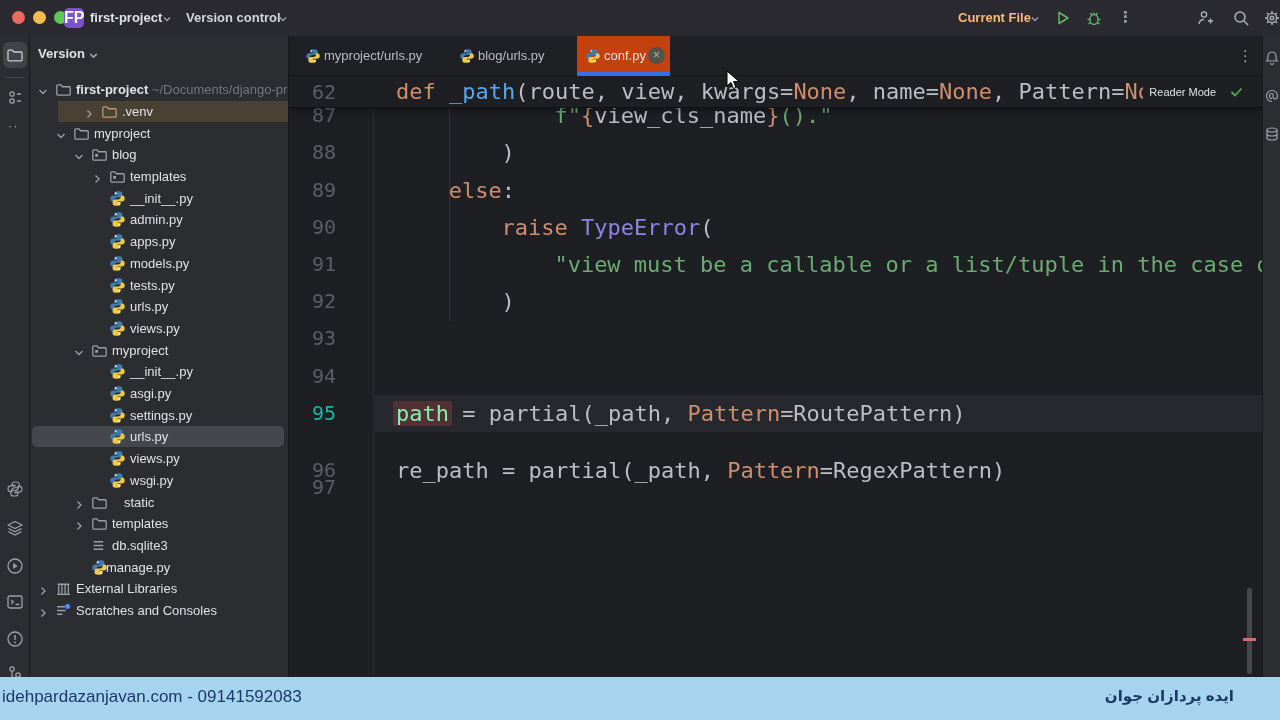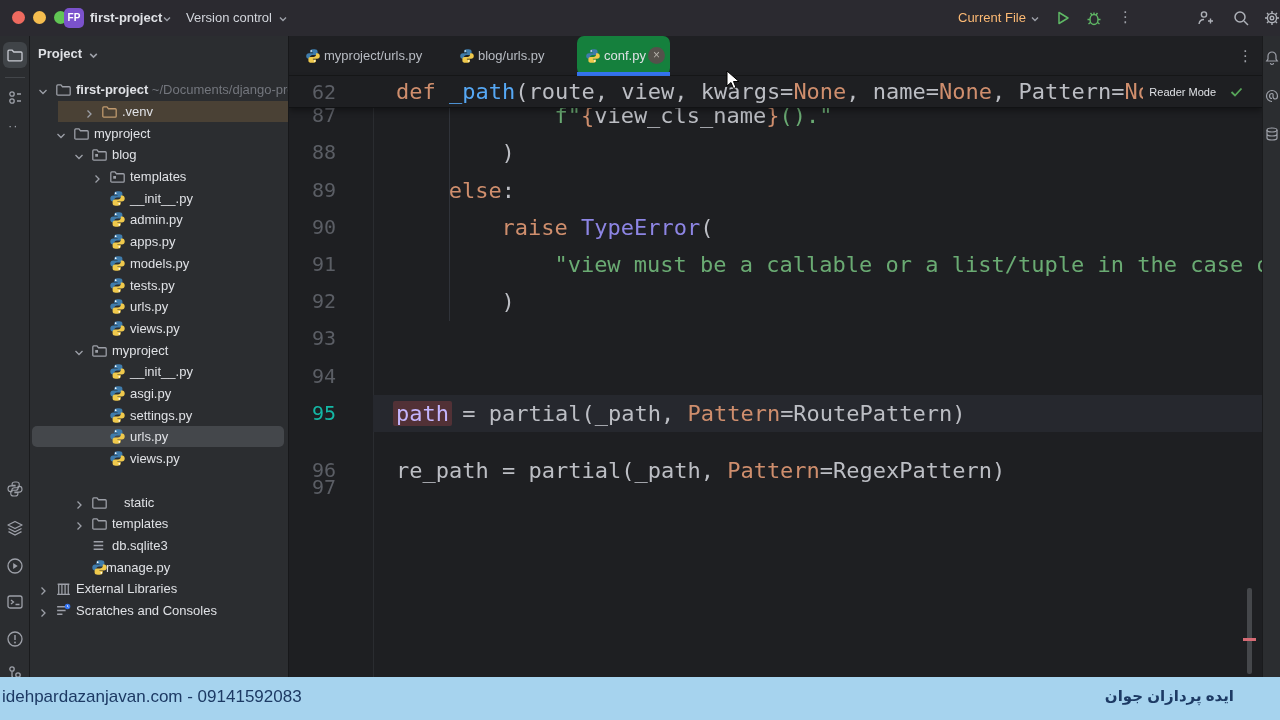--- a/index.html
+++ b/index.html
@@ -3,22 +3,22 @@
 <meta charset="utf-8">
 <style>
   * { margin:0; padding:0; box-sizing:border-box; }
   html,body { width:1280px; height:720px; overflow:hidden; background:#1e1f22; font-family:"Liberation Sans","DejaVu Sans",sans-serif; }
   .abs { position:absolute; }
   #stage { position:relative; width:1280px; height:720px; }
 
   
   #titlebar { left:0; top:0; width:1280px; height:36px; background:#2b2a30; }
   .tl-dot { width:13px; height:13px; border-radius:50%; top:11px; }
-  #chip { left:64px; top:8px; width:20px; height:20px; border-radius:5px; background:#7b52cc; color:#fff; font-size:10px; font-weight:bold; text-align:center; line-height:20px; }
-  .tb-text { top:10px; font-size:13px; color:#dfe1e5; }
+  #chip { left:64px; top:8px; width:20px; height:20px; border-radius:5px; background:#7b52cc; color:#fff; font-size:16px; font-weight:bold; text-align:center; line-height:20px; }
+  .tb-text { top:10px; font-size:13px; color:#dfe1e5;font-weight:bold; }
   .chev { width:10px; height:10px; }
   .tb-ic { top:8px; width:20px; height:20px; }
 
   
   #leftstrip { left:0; top:36px; width:30px; height:641px; background:#2b2d30; border-right:1px solid #1a1b1d; }
   .strip-ic { left:6px; width:18px; height:18px; }
   #strip-active { left:3px; top:6px; width:24px; height:26px; border-radius:6px; background:#404448; }
   #strip-sep { left:5px; top:41px; width:20px; height:1px; background:#43464a; }
 
   
@@ -31,34 +31,34 @@
   .trow .sfx { color:#73767d; font-weight:normal; }
   .ticon { position:absolute; top:2px; width:17px; height:17px; }
   .tchev { position:absolute; top:5px; width:12px; height:12px; }
 
   
   #editor { left:289px; top:36px; width:973px; height:641px; background:#1e1f22; overflow:hidden; }
   #tabbar { left:0; top:0; width:973px; height:40px; background:#1f2023; border-bottom:1px solid #161719; }
   .tab { position:absolute; top:0; height:39px; }
   .tab .ticn { position:absolute; left:8px; top:12px; width:16px; height:16px; }
   .tab .tlbl { position:absolute; left:27px; top:12px; font-size:13px; color:#b8bcc3; white-space:nowrap; }
-  .tab.active { background:#15803d;border-radius:7px; }
+  .tab.active { background:#c2410c; }
   .tab.active .tlbl { color:#dfe1e5; }
   .tab.active .underline { position:absolute; left:0; right:0; bottom:-1px; height:4px; background:#3574f0; }
   .tab .closer { position:absolute; right:5px; top:11px; width:17px; height:17px; border-radius:50%; background:#55514b; color:#b5b1aa; text-align:center; font-size:12px; line-height:16px; }
 
   
   #code { left:0; top:40px; width:973px; height:601px; font-family:"DejaVu Sans Mono",monospace; }
   .crow { position:absolute; left:0; width:973px; height:37px; }
   .curline { position:absolute; left:84px; right:0; top:0; height:37px; background:#26282e; }
   .num { position:absolute; left:0; width:47px; text-align:right; font-size:20px; color:#5b5e65; line-height:37px; }
   .num.cur { color:#14b8a6; }
   .ctext { position:absolute; top:0; font-size:22px; line-height:37px; white-space:pre; }
   .tk-kw{color:#cf8e6d}.tk-fn{color:#56a8f5}.tk-str{color:#6aab73}.tk-cls{color:#8d85e4}.tk-txt{color:#bcbec4}
-  .tk-hl{color:#c4b5fd;background:#523136;border-radius:2px;padding:0 3px;margin:0 -3px;}
+  .tk-hl{color:#86efac;background:#523136;border-radius:2px;padding:0 3px;margin:0 -3px;}
   #gutterline { left:84px; top:0; width:1px; height:601px; background:#2a2c30; }
   #indent-guide { left:160px; top:32px; width:1px; height:213px; background:#30333a; }
   #sticky { left:0; top:0; width:973px; height:32px; background:#1e1f22; border-bottom:1px solid #111214; box-shadow:0 3px 6px rgba(0,0,0,.35); }
   #sticky .num { line-height:32px; }
   #sticky .ctext { line-height:32px; }
   #reader-mode { right:40px; top:4px; height:24px; padding:0 6px; background:#1e1f22; color:#dfe1e5; font-family:"Liberation Sans",sans-serif; font-size:11px; line-height:24px; }
   #insp-check { right:18px; top:8px; width:15px; height:15px; }
   #editor-kebab { left:949px; top:8px; width:16px; height:24px; color:#9da0a8; font-size:15px; line-height:24px; }
   #scroll-thumb { left:958px; top:512px; width:5px; height:86px; background:#45474b; border-radius:2px; }
   #err-mark { left:954px; top:562px; width:13px; height:3px; background:#d66b75; }
@@ -159,21 +159,21 @@
         <circle cx="9" cy="12.5" r=".9" fill="#9da0a8"></circle>
       </svg>
     <svg class="strip-ic abs" style="top:626px" viewBox="0 0 18 18">
         <circle cx="6" cy="7" r="2.2" fill="none" stroke="#9da0a8" stroke-width="1.3"></circle>
         <path d="M6 9.5V14M6 14c0 1.5 1.5 2 3 2" fill="none" stroke="#9da0a8" stroke-width="1.3"></path>
         <circle cx="12" cy="13" r="2.2" fill="none" stroke="#9da0a8" stroke-width="1.3"></circle>
       </svg>
   </div>
 
   <div id="panel" class="abs">
-    <div id="panel-header" class="abs"><span>Project</span></div>
+    <div id="panel-header" class="abs"><span>Version</span></div>
     <svg class="abs" style="left:58px;top:14px;width:11px;height:11px" viewBox="0 0 10 10">
         <path d="M2 3.5l3 3 3-3" stroke="#9da0a8" stroke-width="1.4" fill="none"></path>
       </svg>
     <div id="tree" class="abs" style="left:0;top:0;width:259px;height:641px">
         <div class="trow abs" style="top: 43px;">
           <span class="tchev" style="left:7px"><svg viewBox="0 0 12 12">
               <path d="M2.5 4l3.5 3.5L9.5 4" stroke="#9da0a8" stroke-width="1.3" fill="none"></path>
             </svg></span>
           <span class="ticon" style="left:25px"><svg viewBox="0 0 16 16">
               <path d="M1.7 4.6c0-.5.4-.9.9-.9h3l1.4 1.7h6.4c.5 0 .9.4.9.9v6.1c0 .5-.4.9-.9.9H2.6c-.5 0-.9-.4-.9-.9V4.6z" fill="none" stroke="#9da0a8" stroke-width="1.2"></path>
@@ -330,20 +330,29 @@
           <span class="lbl" style="left:100px;">urls.py</span>
         </div>
         <div class="trow abs" style="top: 412px;">
           <span class="ticon" style="left:79px"><svg viewBox="0 0 16 16">
               <path fill="#3f7cac" d="M7.9 1.2c-1.8 0-2.9.8-2.9 2.1v1.3h3.1v.6H3.9C2.3 5.2 1.2 6.3 1.2 8c0 1.7 1 2.8 2.5 2.8h1.2V9.4c0-1.4 1.2-2.4 2.7-2.4h2.9c1.2 0 2.1-.9 2.1-2.1V3.3c0-1.3-1.2-2.1-2.9-2.1H7.9z"></path>
               <path fill="#efc94c" d="M8.1 14.8c1.8 0 2.9-.8 2.9-2.1v-1.3H7.9v-.6h4.2c1.6 0 2.7-1.1 2.7-2.8 0-1.7-1-2.8-2.5-2.8h-1.2v1.4c0 1.4-1.2 2.4-2.7 2.4H5.5c-1.2 0-2.1.9-2.1 2.1v1.6c0 1.3 1.2 2.1 2.9 2.1h1.8z"></path>
               <circle cx="6.3" cy="3" r=".8" fill="#fff"></circle>
               <circle cx="9.7" cy="13" r=".8" fill="#fff"></circle>
             </svg></span>
           <span class="lbl" style="left:100px;">views.py</span>
+        </div>
+        <div class="trow abs" style="top: 434px;">
+          <span class="ticon" style="left:79px"><svg viewBox="0 0 16 16">
+              <path fill="#3f7cac" d="M7.9 1.2c-1.8 0-2.9.8-2.9 2.1v1.3h3.1v.6H3.9C2.3 5.2 1.2 6.3 1.2 8c0 1.7 1 2.8 2.5 2.8h1.2V9.4c0-1.4 1.2-2.4 2.7-2.4h2.9c1.2 0 2.1-.9 2.1-2.1V3.3c0-1.3-1.2-2.1-2.9-2.1H7.9z"></path>
+              <path fill="#efc94c" d="M8.1 14.8c1.8 0 2.9-.8 2.9-2.1v-1.3H7.9v-.6h4.2c1.6 0 2.7-1.1 2.7-2.8 0-1.7-1-2.8-2.5-2.8h-1.2v1.4c0 1.4-1.2 2.4-2.7 2.4H5.5c-1.2 0-2.1.9-2.1 2.1v1.6c0 1.3 1.2 2.1 2.9 2.1h1.8z"></path>
+              <circle cx="6.3" cy="3" r=".8" fill="#fff"></circle>
+              <circle cx="9.7" cy="13" r=".8" fill="#fff"></circle>
+            </svg></span>
+          <span class="lbl" style="left:100px;">wsgi.py</span>
         </div>
         <div class="trow abs" style="top: 456px;">
           <span class="tchev" style="left:43px"><svg viewBox="0 0 12 12">
               <path d="M4.5 2.5L8 6l-3.5 3.5" stroke="#9da0a8" stroke-width="1.3" fill="none"></path>
             </svg></span>
           <span class="ticon" style="left:61px"><svg viewBox="0 0 16 16">
               <path d="M1.7 4.6c0-.5.4-.9.9-.9h3l1.4 1.7h6.4c.5 0 .9.4.9.9v6.1c0 .5-.4.9-.9.9H2.6c-.5 0-.9-.4-.9-.9V4.6z" fill="none" stroke="#9da0a8" stroke-width="1.2"></path>
             </svg></span>
           <span class="lbl" style="left:94px;">static</span>
         </div>

